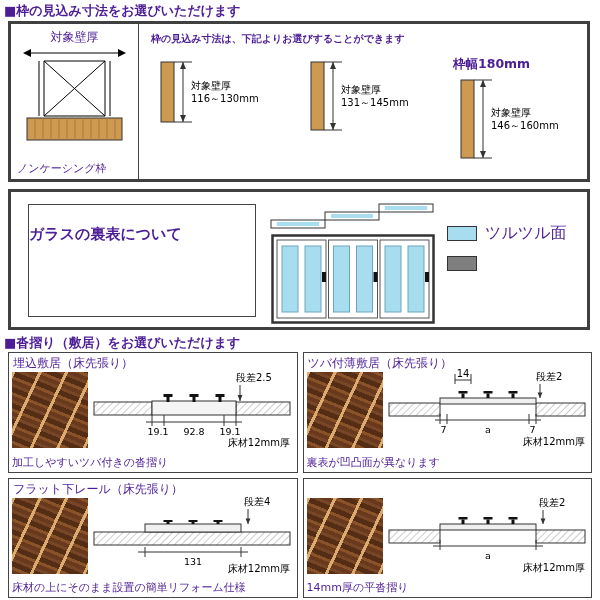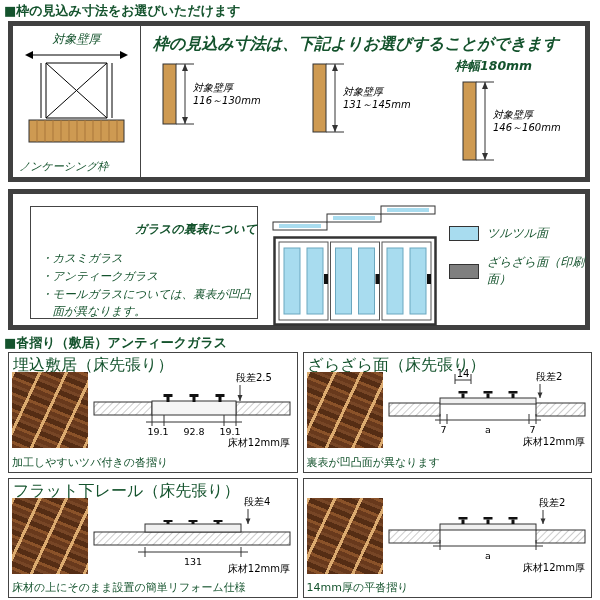--- a/index.html
+++ b/index.html
@@ -1,46 +1,46 @@
 <!DOCTYPE html>
 <html><head>
 <meta charset="utf-8">
 <style>
   html,body{margin:0;padding:0;}
   body{font-family:"DejaVu Sans","Liberation Sans",sans-serif;background:#fff;}
-  .page{position:relative;width:600px;height:600px;background:#fff;color:#14532d;overflow:hidden;}
+  .page{position:relative;width:600px;height:600px;background:#fff;color:#4c1d95;overflow:hidden;}
   .sec-title{position:absolute;left:4px;font-size:13px;font-weight:bold;}
-  .box{position:absolute;border:5px solid #404040;background:#fff;box-sizing:border-box;font-style:italic;}
+  .box{position:absolute;border:3px solid #404040;background:#fff;box-sizing:border-box;}
   
   .s1-box{left:8px;top:21px;width:582px;height:161px;}
   .s1-left{position:absolute;left:0;top:0;width:127px;height:100%;border-right:1px solid #444;}
   .wall-label{position:absolute;top:5px;width:100%;text-align:center;font-size:12px;}
   .wall-svg{position:absolute;left:4px;top:22px;}
   .noncasing{position:absolute;left:6px;bottom:3px;font-size:11px;white-space:nowrap;}
   .s1-right{position:absolute;left:128px;top:0;right:0;height:100%;}
-  .s1-header{position:absolute;left:12px;top:8px;font-size:16px;font-weight:bold;}
+  .s1-header{position:absolute;left:12px;top:8px;font-size:10px;font-weight:bold;}
   .opts{position:absolute;left:4px;top:32px;right:0;display:flex;}
   .opt{width:150px;position:relative;height:126px;}
   .opt-w{font-size:12.5px;font-weight:bold;margin:0 0 1px 10px;}
   
   .s2-box{left:8px;top:189px;width:582px;height:141px;}
   .glass-info{position:absolute;left:17px;top:12px;width:228px;height:113px;border:1px solid #444;box-sizing:border-box;}
-  .glass-title{text-align:right;font-size:12px;font-weight:bold;margin-top:14px;}
+  .glass-title{text-align:left;font-size:15px;font-weight:bold;margin-top:20px;}
   .glass-bullets{margin:12px 6px 0 10px;padding:0;list-style:none;font-size:11.5px;line-height:1.55;}
   .glass-bullets li{padding-left:1em;text-indent:-1em;}
   .plan-svg{position:absolute;left:258px;top:9px;}
   .front-svg{position:absolute;left:260px;top:42px;}
   .legend{position:absolute;left:436px;top:31px;}
   .legend-row{display:flex;align-items:center;margin-bottom:12px;}
   .legend-row svg{margin-right:8px;flex:0 0 auto;}
-  .legend-label{font-size:12px;}
+  .legend-label{font-size:16px;}
   
   .s3-grid{position:absolute;left:8px;top:352px;width:584px;height:246px;display:grid;grid-template-columns:1fr 1fr;grid-template-rows:1fr 1fr;gap:5px;}
   .cell{position:relative;border:1px solid #444;background:#fff;box-sizing:border-box;}
-  .cell-title{position:absolute;left:4px;top:2px;font-size:16px;}
+  .cell-title{position:absolute;left:4px;top:2px;font-size:12px;}
   .sill-photo{position:absolute;left:3px;top:19px;width:76px;height:76px;
     background:
       repeating-linear-gradient(115deg, rgba(226,177,116,0.95) 0 3px, rgba(226,177,116,0) 3px 24px),
       repeating-linear-gradient(22deg, #68391c 0 4px, #8a5229 4px 7px, #552d14 7px 12px, #774626 12px 15px);}
   .cell-svg{position:absolute;left:81px;top:15px;}
   .cell-caption{position:absolute;left:3px;bottom:2px;font-size:11px;white-space:nowrap;}
   svg{display:block;}
   svg text{font-family:"DejaVu Sans","Liberation Sans",sans-serif;}
 </style>
 </head>
@@ -115,25 +115,20 @@
           </svg>
         </div>
 
       </div>
     </div>
   </div>
 
   <div class="box s2-box">
     <div class="glass-info">
       <div class="glass-title">ガラスの裏表について</div>
-      <ul class="glass-bullets">
-        <li>・カスミガラス</li>
-        <li>・アンティークガラス</li>
-        <li>・モールガラスについては、裏表が凹凸面が異なります。</li>
-      </ul>
     </div>
 
     <svg class="plan-svg" width="168" height="30" viewBox="0 0 168 30">
       <g stroke="#333" fill="#fff">
         <rect x="2" y="19" width="54" height="8"></rect>
         <rect x="56" y="11" width="54" height="8"></rect>
         <rect x="110" y="3" width="54" height="8"></rect>
       </g>
       <g fill="#A8DCEF">
         <rect x="8" y="21" width="42" height="4"></rect>
@@ -168,26 +163,25 @@
       <div class="legend-row">
         <svg width="30" height="15">
           <rect x="0.5" y="0.5" width="29" height="14" stroke="#333" fill="#A8DCEF"></rect>
         </svg>
         <span class="legend-label">ツルツル面</span>
       </div>
       <div class="legend-row">
         <svg width="30" height="15">
           <rect x="0.5" y="0.5" width="29" height="14" stroke="#333" fill="#7F7F7F"></rect>
         </svg>
-        <span class="legend-label">ざらざら面（印刷面）</span>
       </div>
     </div>
   </div>
 
-  <div class="sec-title" style="top:334px;">■沓摺り（敷居）アンティークガラス</div>
+  <div class="sec-title" style="top:334px;">■沓摺り（敷居）をお選びいただけます</div>
 
   <div class="s3-grid">
 
     <div class="cell">
       <div class="cell-title">埋込敷居（床先張り）</div>
       <div class="sill-photo"></div>
       <svg class="cell-svg" width="204" height="80" viewBox="0 0 204 80">
         <defs>
           <pattern id="hp0" width="5" height="5" patternUnits="userSpaceOnUse" patternTransform="rotate(45)">
             <line x1="0" y1="0" x2="0" y2="5" stroke="#999" stroke-width="1"></line>
@@ -214,21 +208,21 @@
         <line x1="56" y1="54" x2="152" y2="54" stroke="#333"></line>
         <text x="68" y="67" font-size="9.5" text-anchor="middle">19.1</text>
         <text x="104" y="67" font-size="9.5" text-anchor="middle">92.8</text>
         <text x="140" y="67" font-size="9.5" text-anchor="middle">19.1</text>
         <text x="200" y="78" font-size="10" text-anchor="end">床材12mm厚</text>
       </svg>
       <div class="cell-caption">加工しやすいツバ付きの沓摺り</div>
     </div>
 
     <div class="cell">
-      <div class="cell-title">ざらざら面（床先張り）</div>
+      <div class="cell-title">ツバ付薄敷居（床先張り）</div>
       <div class="sill-photo"></div>
       <svg class="cell-svg" width="204" height="80" viewBox="0 0 204 80">
         <defs>
           <pattern id="hp1" width="5" height="5" patternUnits="userSpaceOnUse" patternTransform="rotate(45)">
             <line x1="0" y1="0" x2="0" y2="5" stroke="#999" stroke-width="1"></line>
           </pattern>
         </defs>
         <rect x="4" y="35" width="51" height="13" fill="url(#hp1)" stroke="#333"></rect>
         <rect x="151" y="35" width="49" height="13" fill="url(#hp1)" stroke="#333"></rect>
         <rect x="55" y="30" width="96" height="6" fill="#f0f0f0" stroke="#333"></rect>

